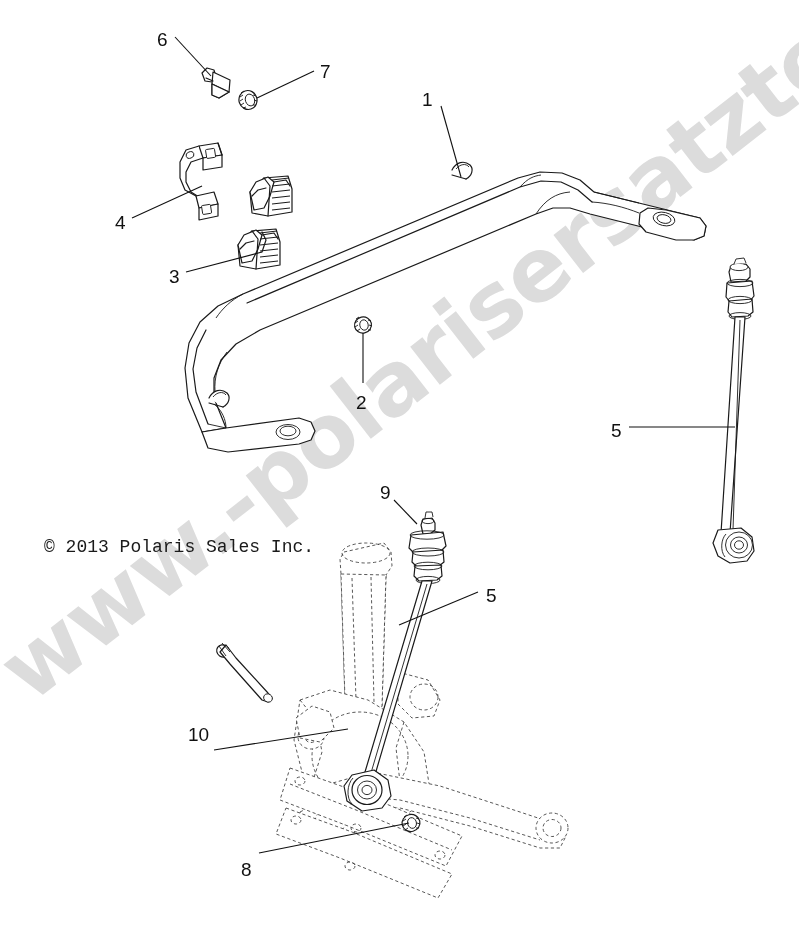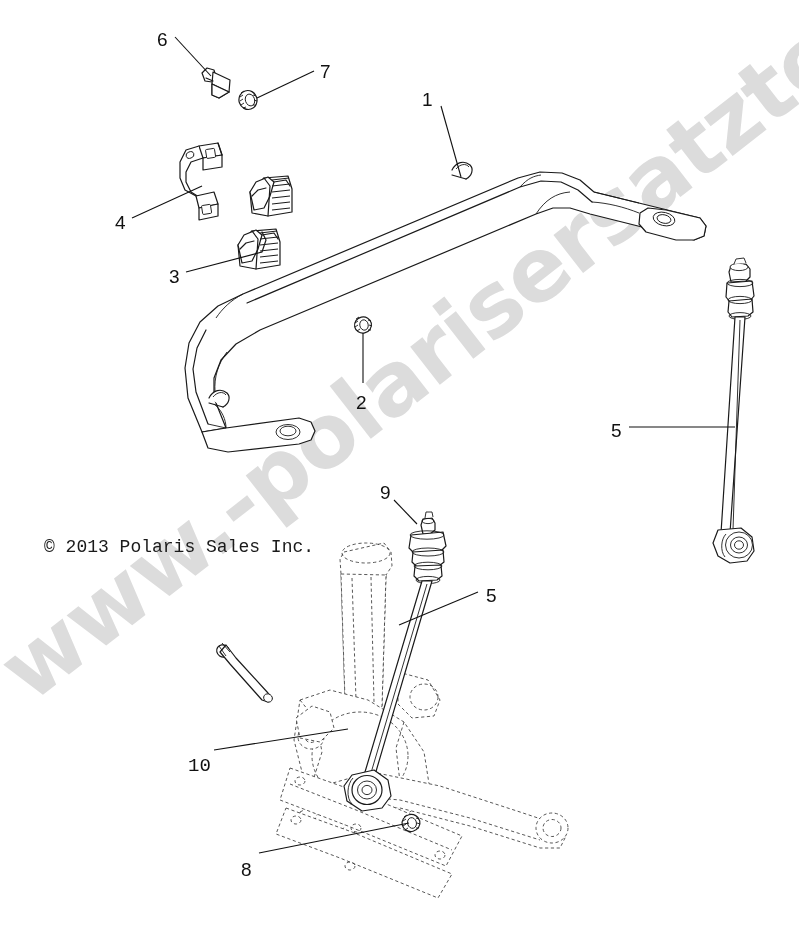--- a/index.html
+++ b/index.html
@@ -313,16 +313,16 @@
       <div class="callout" style="left: 422px; top: 89px;">1</div>
       <div class="callout" style="left: 356px; top: 392px;">2</div>
       <div class="callout" style="left: 169px; top: 266px;">3</div>
       <div class="callout" style="left: 115px; top: 212px;">4</div>
       <div class="callout" style="left: 611px; top: 420px;">5</div>
       <div class="callout" style="left: 486px; top: 585px;">5</div>
       <div class="callout" style="left: 157px; top: 29px;">6</div>
       <div class="callout" style="left: 320px; top: 61px;">7</div>
       <div class="callout" style="left: 241px; top: 859px;">8</div>
       <div class="callout" style="left: 380px; top: 482px;">9</div>
-      <div class="callout" style="left: 188px; top: 755px; font-family: Liberation Mono, monospace;">10</div>
+      <div class="callout" style="left: 188px; top: 724px;">10</div>
     </div>
 
 </div>
 
 </body></html>

